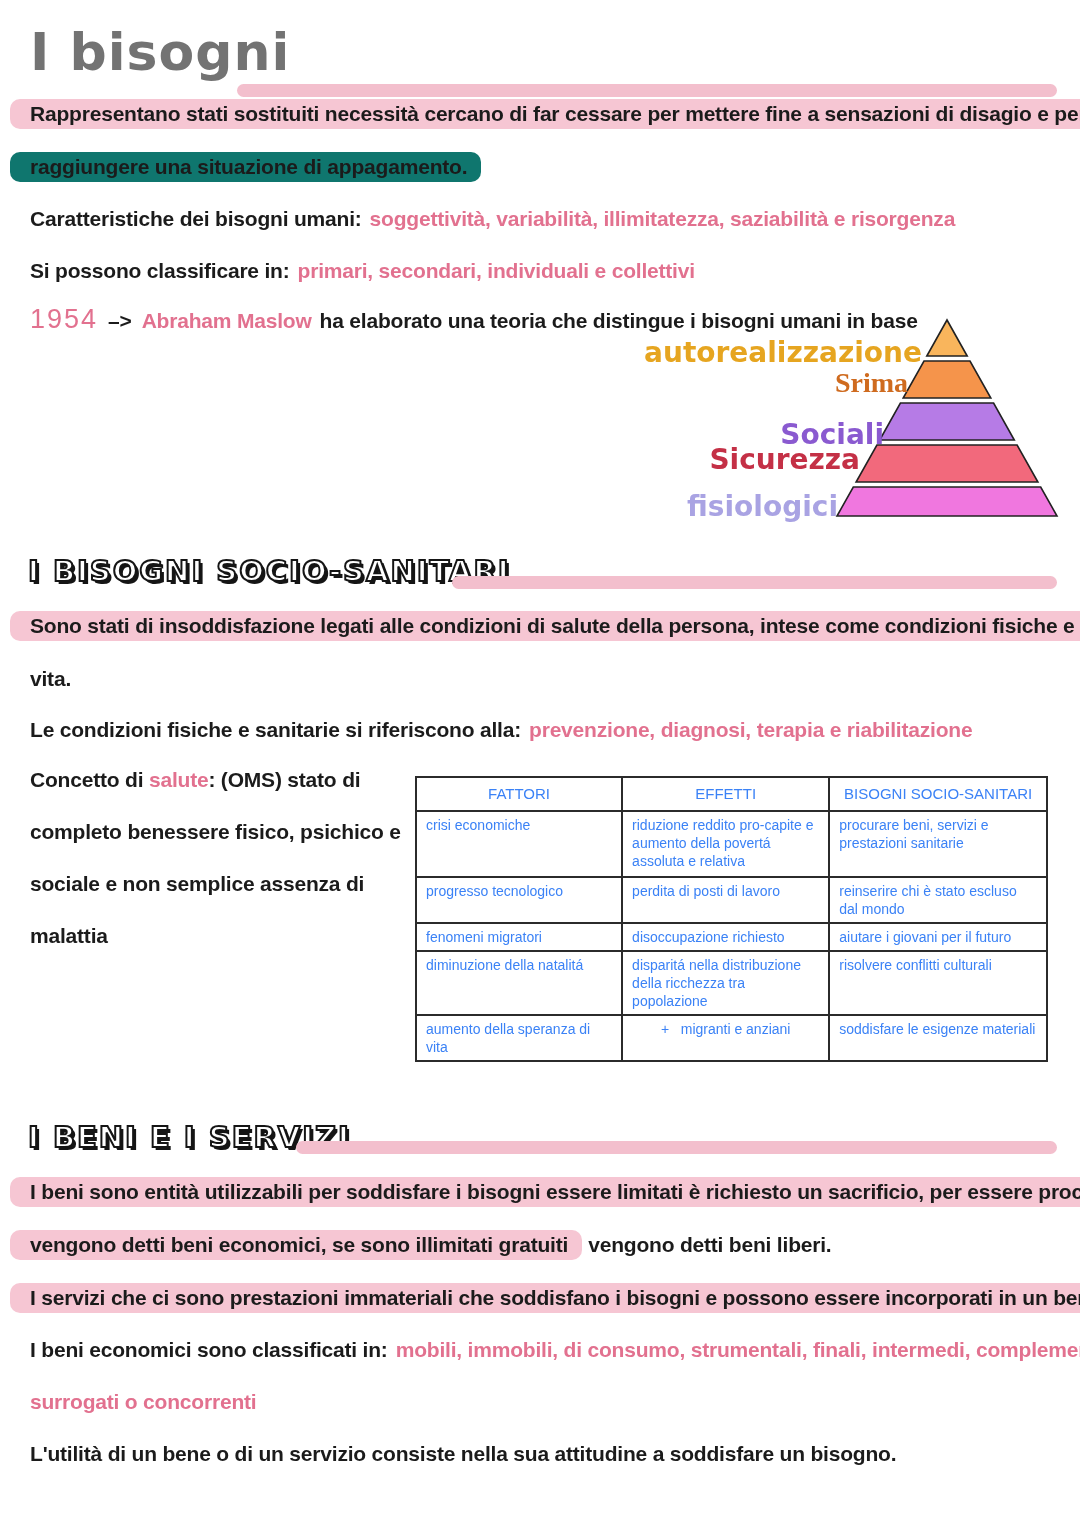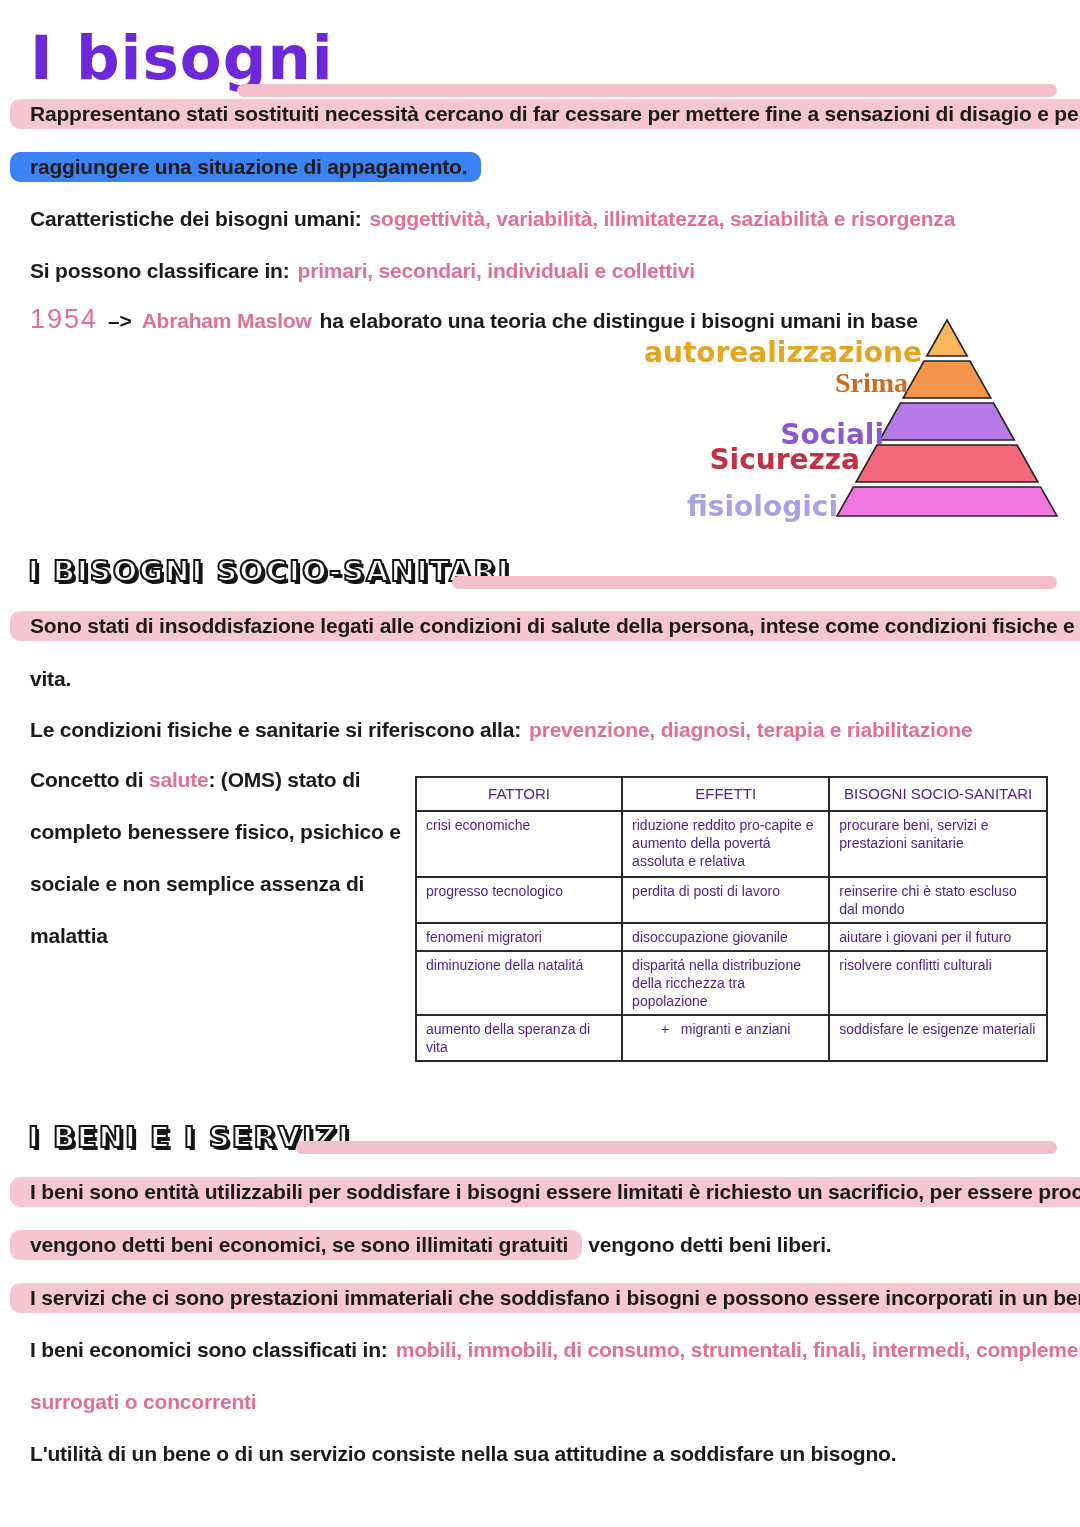--- a/index.html
+++ b/index.html
@@ -10,24 +10,24 @@
     background: #ffffff;
     font-family: "Liberation Sans", sans-serif;
     color: #1b1b1b;
     overflow: hidden;
   }
   
   .main-title {
     position: absolute;
     left: 30px; top: 22px;
     font-family: "DejaVu Sans", sans-serif;
-    font-size: 61px;
+    font-size: 52px;
     font-weight: 900;
     letter-spacing: 1px;
-    color: #6d28d9;
+    color: #737373;
     white-space: nowrap;
   }
   .bubble-header {
     position: absolute;
     left: 28px;
     font-family: "DejaVu Sans", sans-serif;
     font-size: 29px;
     font-weight: 800;
     letter-spacing: 2px;
     color: #ffffff;
@@ -78,21 +78,21 @@
   
   .factors-table {
     position: absolute;
     left: 415px; top: 776px;
     border-collapse: collapse;
     table-layout: fixed;
     width: 633px;
     font-family: "Liberation Sans", sans-serif;
     font-size: 14px;
     font-weight: 400;
-    color: #4c1d95;
+    color: #3b82f6;
     letter-spacing: 0;
   }
   .factors-table th, .factors-table td {
     border: 2px solid #2b2b2b;
     padding: 4px 9px 4px 9px;
     vertical-align: top;
     text-align: left;
     line-height: 18px;
     overflow: hidden;
   }
@@ -118,21 +118,21 @@
 
 <div class="page">
 
   <div class="main-title">I bisogni</div>
   <div class="pink-rule" style="left:237px; top:84px; width:820px; background:#f3bfcd;"></div>
 
   <div class="tline" style="top:100px;">
     <span class="hl" style="background:#f6c6d3;">Rappresentano stati sostituiti necessità cercano di far cessare per mettere fine a sensazioni di disagio e per</span>
   </div>
   <div class="tline" style="top:153px;">
-    <span class="hl" style="background:#3b82f6;">raggiungere una situazione di appagamento.</span>
+    <span class="hl" style="background:#0f766e;">raggiungere una situazione di appagamento.</span>
   </div>
 
   <div class="tline" style="top:205px;">
     <span class="lbl">Caratteristiche dei bisogni umani:</span><span class="pink-text" style="color:#e2718f;">soggettività, variabilità, illimitatezza, saziabilità e risorgenza</span>
   </div>
 
   <div class="tline" style="top:257px;">
     <span class="lbl">Si possono classificare in:</span><span class="pink-text" style="color:#e2718f;">primari, secondari, individuali e collettivi</span>
   </div>
 
@@ -193,21 +193,21 @@
         <td>riduzione reddito pro-capite e aumento della povertá assoluta e relativa</td>
         <td>procurare beni, servizi e prestazioni sanitarie</td>
       </tr>
       <tr class="r2">
         <td>progresso tecnologico</td>
         <td>perdita di posti di lavoro</td>
         <td>reinserire chi è stato escluso dal mondo</td>
       </tr>
       <tr class="r3">
         <td>fenomeni migratori</td>
-        <td>disoccupazione giovanile</td>
+        <td>disoccupazione richiesto</td>
         <td>aiutare i giovani per il futuro</td>
       </tr>
       <tr class="r4">
         <td>diminuzione della natalitá</td>
         <td>disparitá nella distribuzione della ricchezza tra popolazione</td>
         <td>risolvere conflitti culturali</td>
       </tr>
       <tr class="r5">
         <td>aumento della speranza di vita</td>
         <td class="c-center">+   migranti e anziani</td>

